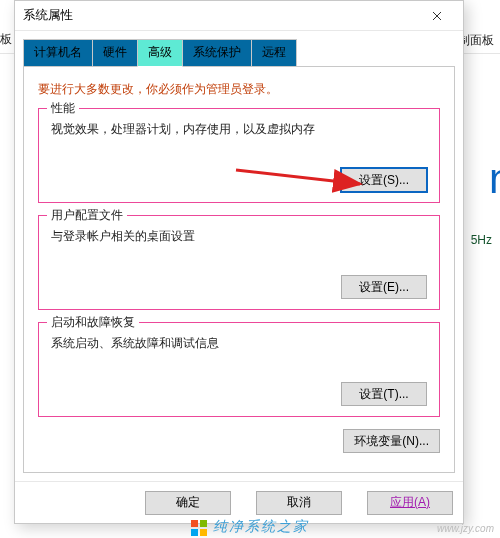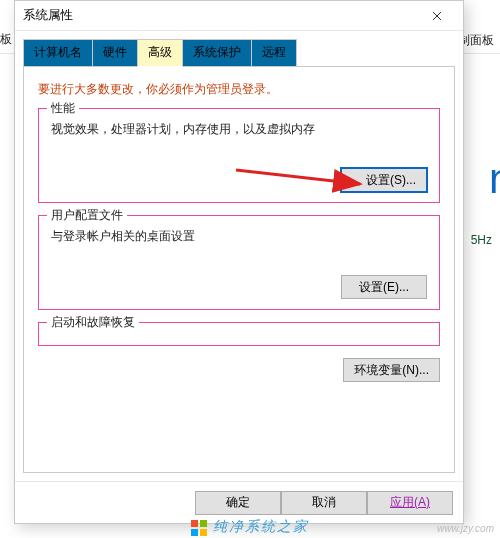--- a/index.html
+++ b/index.html
@@ -81,21 +81,21 @@
     padding: 4px 10px 5px 10px;
     border: 1px solid #c8c8c8;
     border-bottom: none;
     background: #0369a1;
     margin-right: -1px;
     font-size: 12px;
     cursor: pointer;
     position: relative;
   }
   .tab.active {
-    background: #fef9c3;
+    background: #5eead4;
     z-index: 2;
     border-bottom: 1px solid #fff;
     margin-bottom: -1px;
   }
   .tabpanel {
     flex: 1;
     border: 1px solid #c8c8c8;
     margin: 0 8px 8px 8px;
     padding: 14px 14px 10px 14px;
     position: relative;
@@ -122,40 +122,39 @@
     border: 1px solid #adadad;
     background: #e1e1e1;
     font-size: 12px;
     cursor: pointer;
     padding: 0 10px;
     font-family: inherit;
   }
   .btn.highlight {
     outline: 2px solid #0a66c2;
     outline-offset: -1px;
-    text-align: right;
   }
   .btn[disabled] { color: #a21caf; cursor: default; text-decoration: underline; }
   .btn-row-right {
     display: flex;
     justify-content: flex-end;
   }
   .env-row {
     display: flex;
     justify-content: flex-end;
     margin-top: 6px;
     margin-bottom: 6px;
   }
   .footer {
     height: 42px;
     border-top: 1px solid #e8e8e8;
     display: flex;
     justify-content: flex-end;
     align-items: center;
-    gap: 0;
+    gap: 25px;
     padding: 0 10px;
   }
   .arrow {
     position: absolute;
     top: 168px; left: 234px;
     pointer-events: none;
     z-index: 50;
   }
   .watermark {
     position: absolute;
@@ -229,20 +228,24 @@
     <div class="group">
       <span class="group-title">用户配置文件</span>
       <div class="group-desc">与登录帐户相关的桌面设置</div>
       <div class="btn-row-right">
         <button class="btn">设置(E)...</button>
       </div>
     </div>
 
     <div class="group">
       <span class="group-title">启动和故障恢复</span>
+      <div class="group-desc">系统启动、系统故障和调试信息</div>
+      <div class="btn-row-right">
+        <button class="btn">设置(T)...</button>
+      </div>
     </div>
 
     <div class="env-row">
       <button class="btn">环境变量(N)...</button>
     </div>
   </div>
 
   <div class="footer">
     <button class="btn">确定</button>
     <button class="btn">取消</button>

